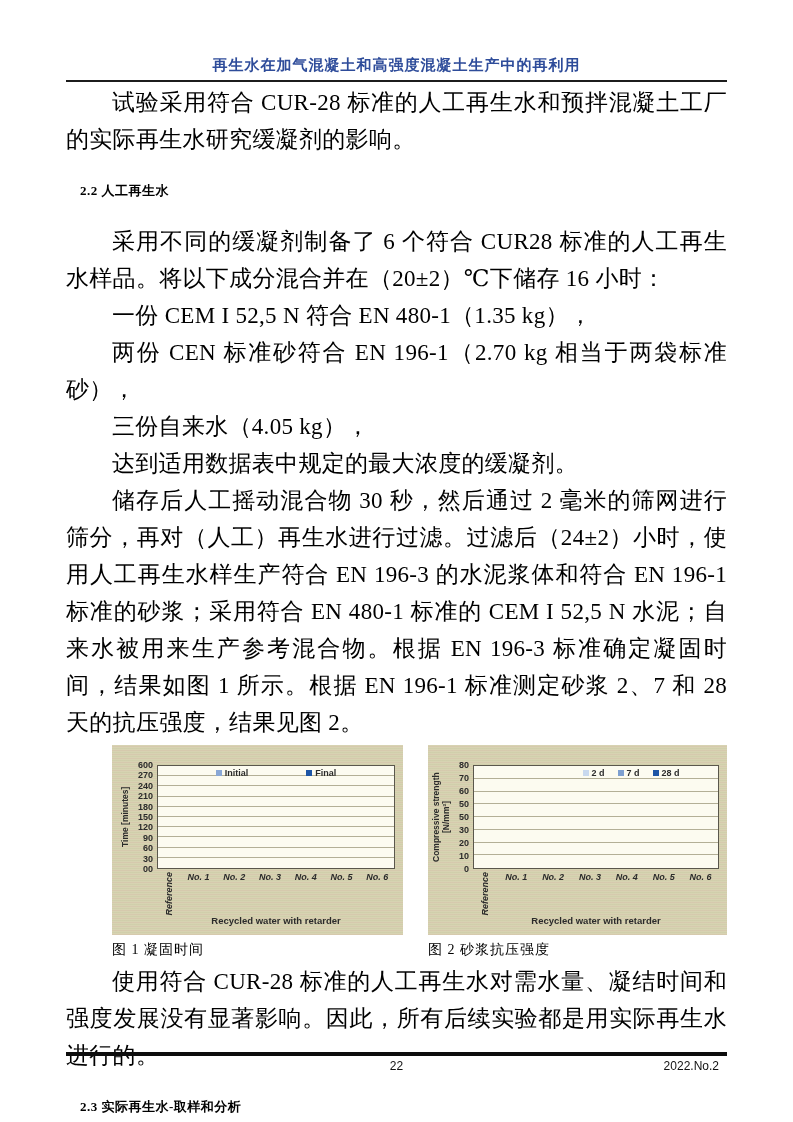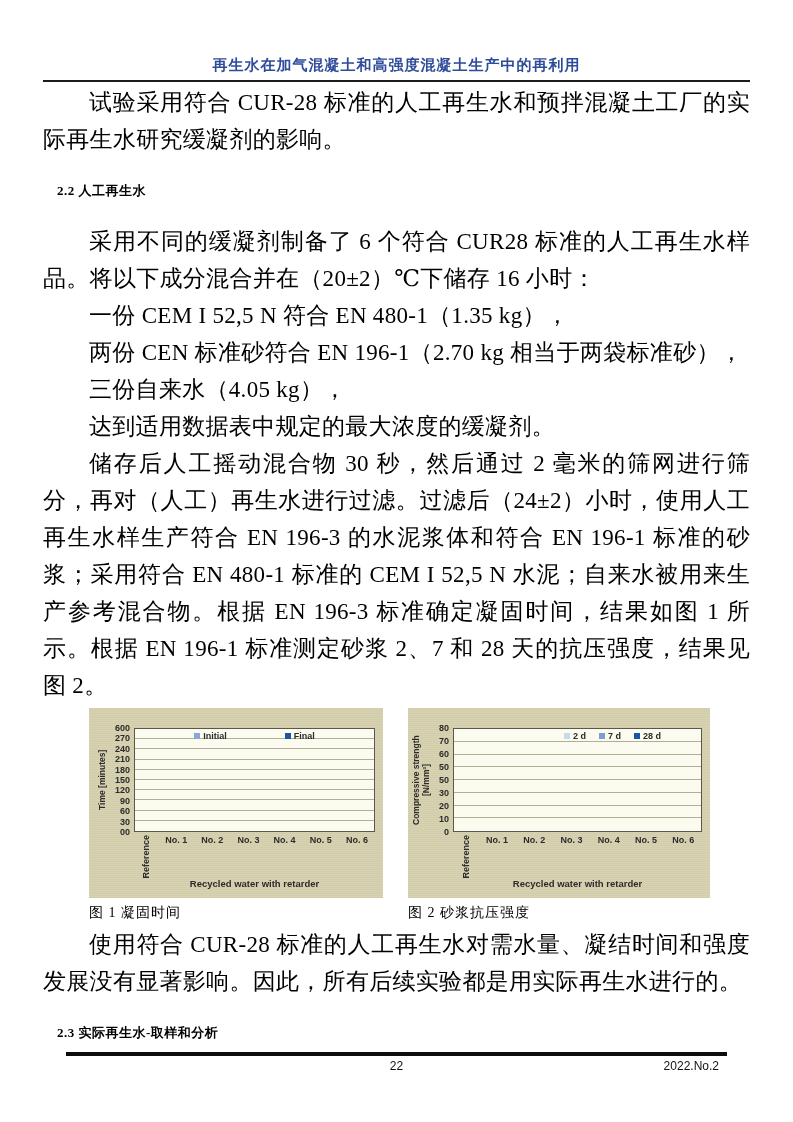--- a/index.html
+++ b/index.html
@@ -2,21 +2,21 @@
 <html><head>
 <meta charset="utf-8">
 <style>
   html,body { margin:0; padding:0; background:#ffffff; }
   .page {
     position:relative;
     width:793px; height:1122px;
     margin:0 auto;
     background:#ffffff;
     box-sizing:border-box;
-    padding:0 43px;
+    padding:0 66px;
     font-family:"Liberation Serif","DejaVu Serif",serif;
     color:#000;
     overflow:hidden;
   }
   
   .running-head {
     margin-top:54px;
     text-align:center;
     font-size:15px;
     line-height:22px;
@@ -112,21 +112,21 @@
     display:flex; justify-content:space-around; align-items:flex-end;
     z-index:2;
   }
   .bar-group { display:flex; align-items:flex-end; }
   .bar { width:13px; }
   .chart-outer[data-chart="1"] .bar { width:11px; }
   .xticks {
     grid-column:3; grid-row:2;
     display:flex; justify-content:space-around;
     font-family:"Liberation Sans","DejaVu Sans",sans-serif;
-    font-size:9px; font-weight:bold; color:#2b2b2b;
+    font-size:9px; font-weight:bold; color:#2b2b2b;font-style:italic;
   }
   .xtick { display:flex; justify-content:center; align-items:flex-start; padding-top:3px; }
   .xtick .vertical {
     writing-mode:vertical-rl;
     transform:rotate(180deg);
     line-height:10px;
   }
   .xlabel {
     grid-column:3; grid-row:3;
     text-align:center;

